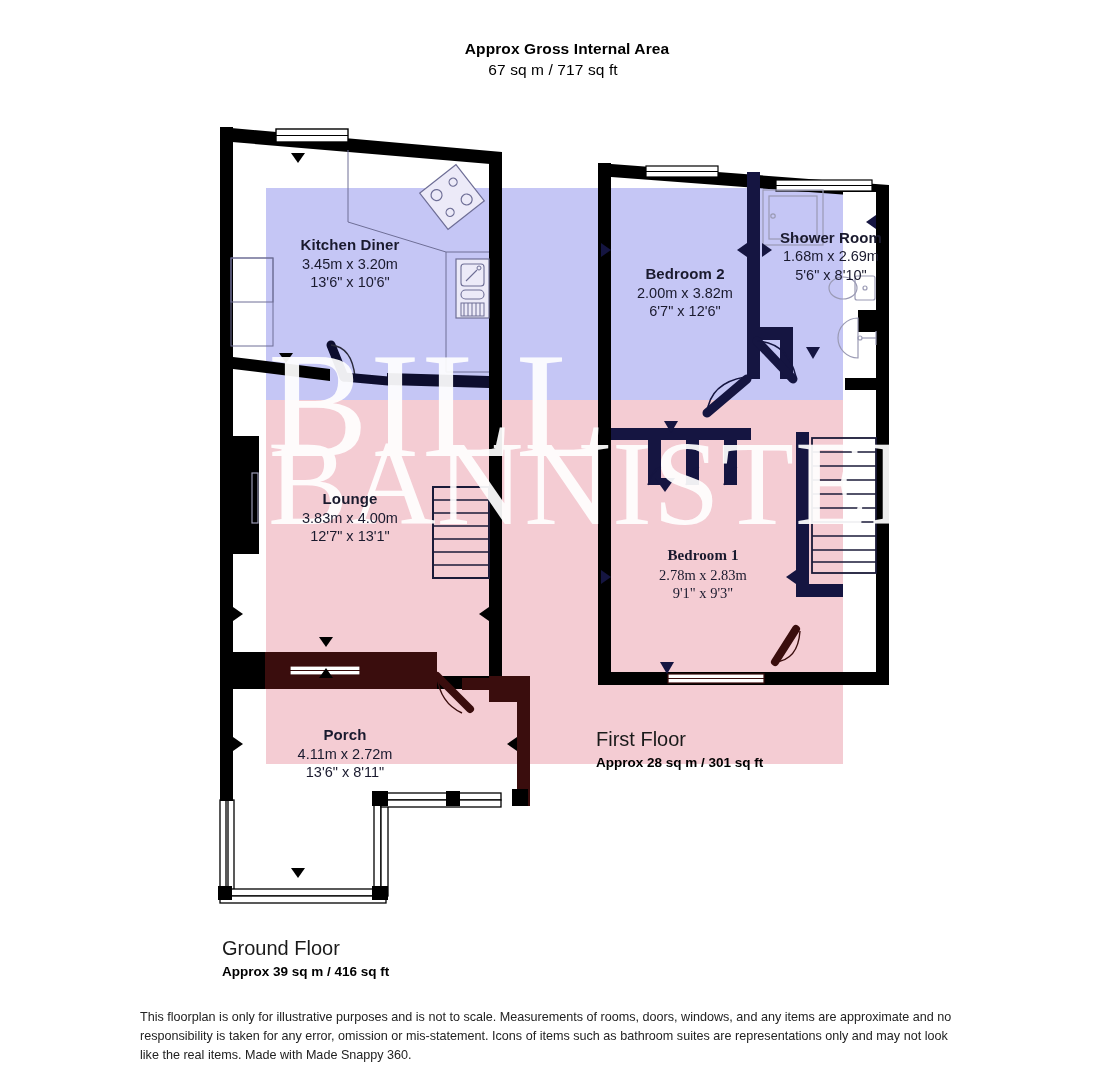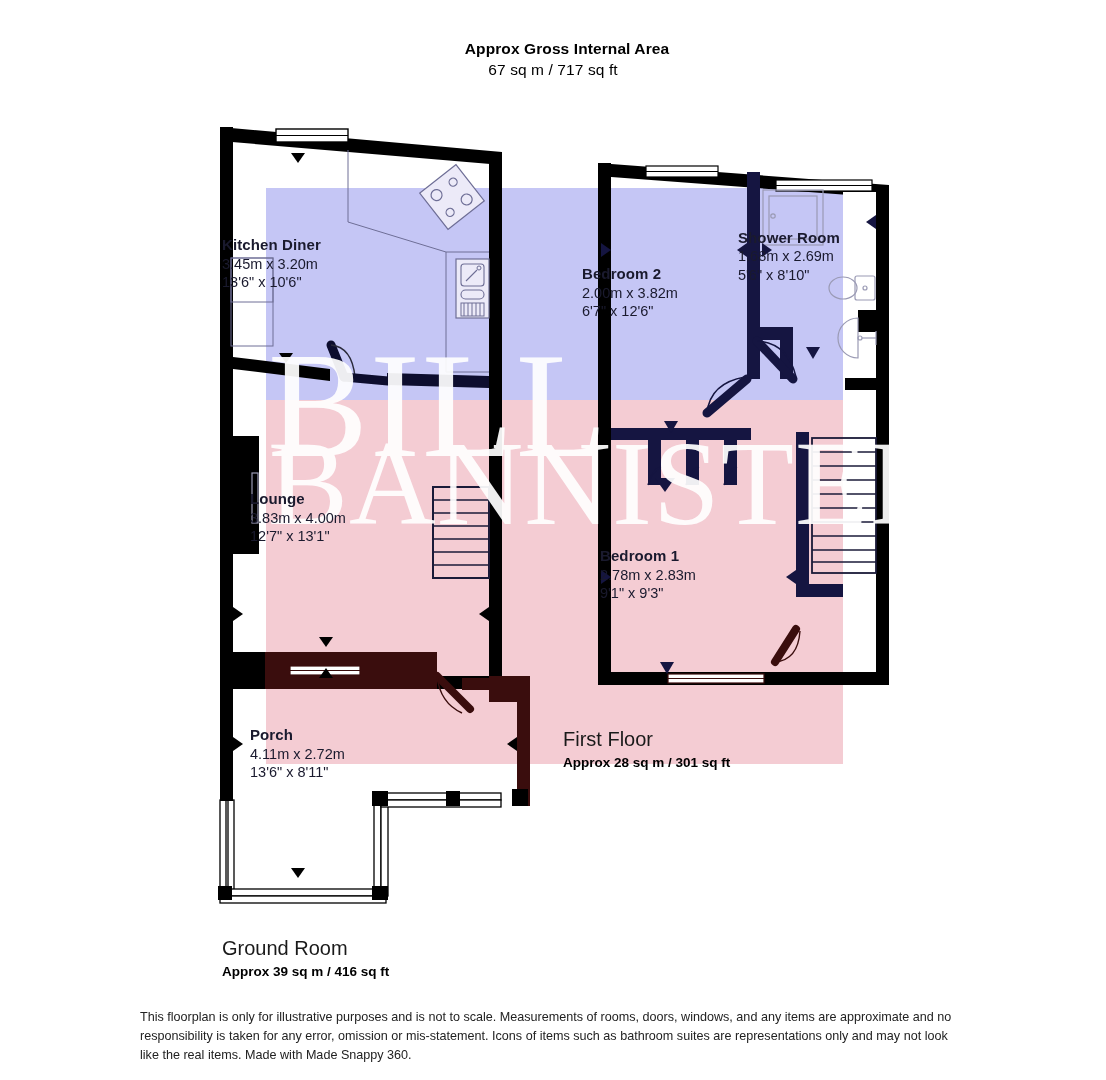--- a/index.html
+++ b/index.html
@@ -17,39 +17,39 @@
     position:absolute;left:0;top:38px;width:1106px;text-align:center;
   }
   .header .l1{font-size:15.5px;font-weight:bold;letter-spacing:.1px;line-height:21px;margin-left:28px;}
   .header .l2{font-size:15.5px;font-weight:normal;letter-spacing:.1px;line-height:21px;}
 
   
   .plan{position:absolute;left:0;top:0;width:1106px;height:1000px;}
   .plan svg{display:block;}
 
   
-  .rlabel{position:absolute;color:#1a1a2e;line-height:1.30;}
+  .rlabel{position:absolute;text-align:center;color:#1a1a2e;line-height:1.30;}
   .rlabel .nm{font-size:15px;font-weight:bold;letter-spacing:.1px;display:block;}
   .rlabel .d1{font-size:14.5px;display:block;}
   .rlabel .d2{font-size:14.5px;display:block;}
 
   #lbl-kitchen{left:222px;top:235px;width:256px;}
   #lbl-lounge {left:250px;top:489px;width:200px;}
   #lbl-porch  {left:250px;top:725px;width:190px;}
   #lbl-bed2   {left:582px;top:264px;width:206px;}
   #lbl-shower {left:738px;top:229px;width:186px;}
-  #lbl-bed1   {left:600px;top:546px;width:206px;}
+  #lbl-bed1   {left:600px;top:546px;width:206px;font-family:Liberation Serif, serif;}
 
   #lbl-shower .nm{line-height:1.18;}
 
   
   .floorcap{position:absolute;}
   .floorcap .t{font-size:20px;color:#1a1a1a;line-height:26px;}
   .floorcap .s{font-size:13.5px;font-weight:bold;color:#000;line-height:22px;}
-  #cap-first {left:563px;top:726px;}
+  #cap-first {left:596px;top:726px;}
   #cap-ground{left:222px;top:935px;}
 
   
   .footer{
     position:absolute;left:140px;top:1008px;width:826px;
     text-align:left;font-size:12.6px;line-height:19px;color:#222;
   }
 
   
   .wm{
@@ -383,19 +383,19 @@
     <span class="d1">2.78m x 2.83m</span>
     <span class="d2">9'1" x 9'3"</span>
   </div>
 
   <div class="floorcap" id="cap-first">
     <div class="t">First Floor</div>
     <div class="s">Approx 28 sq m / 301 sq ft</div>
   </div>
 
   <div class="floorcap" id="cap-ground">
-    <div class="t">Ground Room</div>
+    <div class="t">Ground Floor</div>
     <div class="s">Approx 39 sq m / 416 sq ft</div>
   </div>
 
   <div class="footer">This floorplan is only for illustrative purposes and is not to scale. Measurements of rooms, doors, windows, and any items are approximate and no responsibility is taken for any error, omission or mis-statement. Icons of items such as bathroom suites are representations only and may not look like the real items. Made with Made Snappy 360.</div>
 
 </div>
 
 </body></html>

